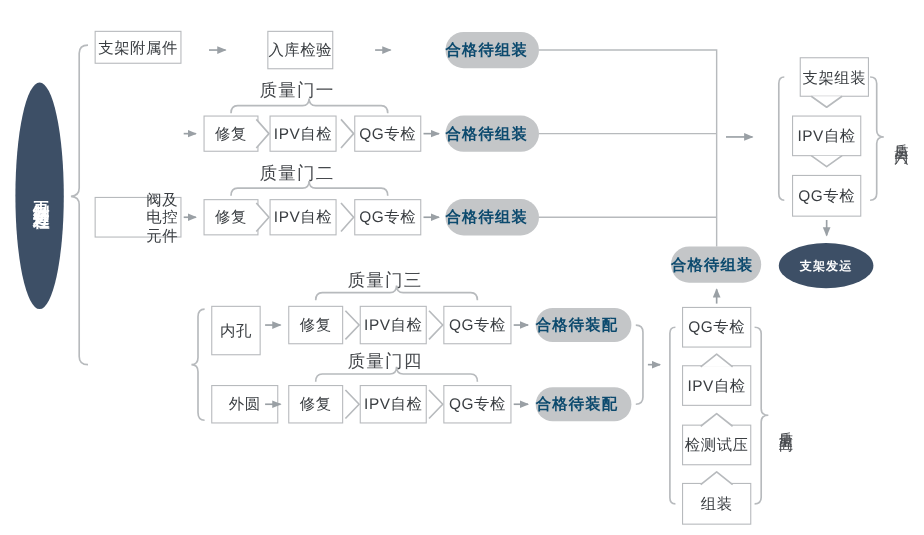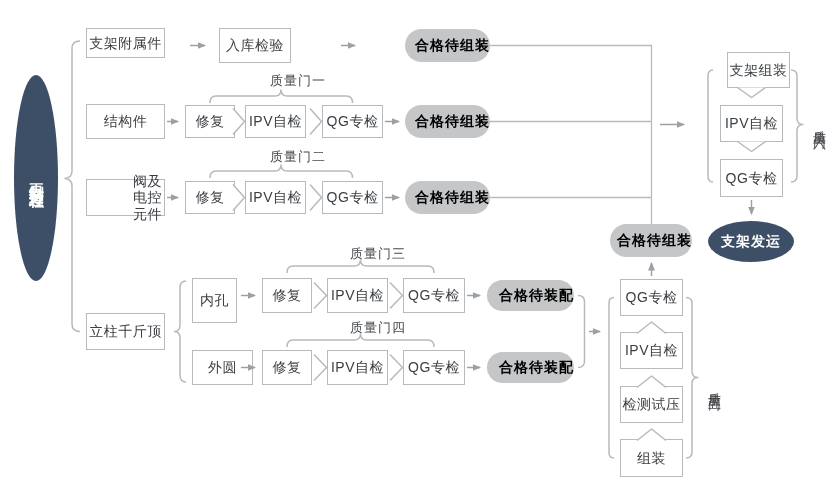--- a/index.html
+++ b/index.html
@@ -7,65 +7,62 @@
     position:relative;width:840px;height:486px;background:#ffffff;overflow:hidden;
     font-family:"Liberation Sans","DejaVu Sans",sans-serif;color:#383c40;
   }
   .box{
     position:absolute;box-sizing:border-box;background:#ffffff;
     border:1.5px solid #b7babd;display:flex;align-items:center;justify-content:center;
     font-size:14px;line-height:1.15;text-align:center;color:#3a3e42;letter-spacing:.5px;
   }
   .pill{
     position:absolute;box-sizing:border-box;background:#c4c6c8;border-radius:17px;
-    display:flex;align-items:center;justify-content:flex-end;font-size:14px;
-    color:#000000;font-weight:600;letter-spacing:1px;
+    display:flex;align-items:center;justify-content:flex-start;font-size:14px;
+    color:#0c4a6e;font-weight:600;letter-spacing:1px;
   }
   .ellipse{
     position:absolute;box-sizing:border-box;background:#3d4f66;border-radius:50%;
     display:flex;align-items:center;justify-content:center;color:#ffffff;font-weight:bold;
   }
   .vtext{writing-mode:vertical-rl;text-orientation:upright;}
   .gate{
-    position:absolute;width:90px;text-align:right;font-size:13px;color:#46494d;
+    position:absolute;width:90px;text-align:left;font-size:16px;color:#46494d;
     letter-spacing:1px;
   }
   .gate-v{
     position:absolute;font-size:13px;color:#46494d;letter-spacing:2px;
     writing-mode:vertical-rl;text-orientation:upright;height:66px;display:flex;
     align-items:center;justify-content:center;
   }
   svg.connectors{position:absolute;left:0;top:0;pointer-events:none;}
-  .ship-label{font-size:14px;letter-spacing:1px;}
+  .ship-label{font-size:11px;letter-spacing:1px;}
   .root-label{font-size:15px;letter-spacing:3px;font-weight:bold;}
   .wrap-narrow{display:inline-block;width:60px;}
 </style>
 </head>
 <body>
 
 <div class="stage">
 
   <div class="ellipse" style="left:14px;top:75px;width:44px;height:206px;">
     <span class="vtext root-label">再制造过程</span>
   </div>
 
   <div class="box" style="left:86px;top:28px;width:79px;height:30px;">
     <span>支架附属件</span>
   </div>
-  <div class="box" style="left:219px;top:28px;width:72px;height:35px;">
+  <div class="box" style="left:243px;top:28px;width:60px;height:35px;">
     <span>入库检验</span>
   </div>
   <div class="pill" style="left:405px;top:29px;width:85px;height:33px;">
     <span>合格待组装</span>
   </div>
 
   <div class="gate" style="left:236px;top:72px;">质量门一</div>
-  <div class="box" style="left:86px;top:104px;width:79px;height:35px;">
-    <span>结构件</span>
-  </div>
   <div class="box" style="left:185px;top:105px;width:50px;height:33px;">
     <span>修复</span>
   </div>
   <div class="box" style="left:245px;top:105px;width:61px;height:33px;">
     <span>IPV自检</span>
   </div>
   <div class="box" style="left:322px;top:105px;width:61px;height:33px;">
     <span>QG专检</span>
   </div>
   <div class="pill" style="left:405px;top:105px;width:85px;height:33px;">
@@ -82,23 +79,20 @@
   <div class="box" style="left:245px;top:181px;width:61px;height:33px;">
     <span>IPV自检</span>
   </div>
   <div class="box" style="left:322px;top:181px;width:61px;height:33px;">
     <span>QG专检</span>
   </div>
   <div class="pill" style="left:405px;top:181px;width:85px;height:33px;">
     <span>合格待组装</span>
   </div>
 
-  <div class="box" style="left:86px;top:313px;width:79px;height:37px;">
-    <span>立柱千斤顶</span>
-  </div>
 
   <div class="gate" style="left:316px;top:245px;">质量门三</div>
   <div class="box" style="left:192px;top:278px;width:45px;height:45px;">
     <span>内孔</span>
   </div>
   <div class="box" style="left:262px;top:278px;width:50px;height:35px;">
     <span>修复</span>
   </div>
   <div class="box" style="left:327px;top:278px;width:61px;height:35px;">
     <span>IPV自检</span>

